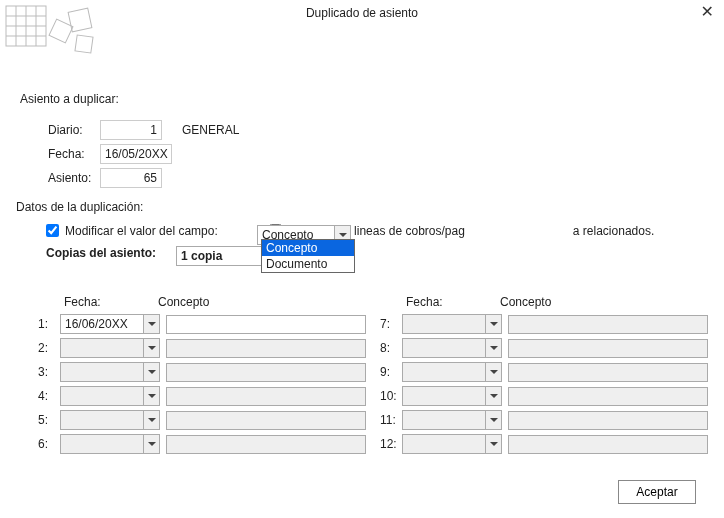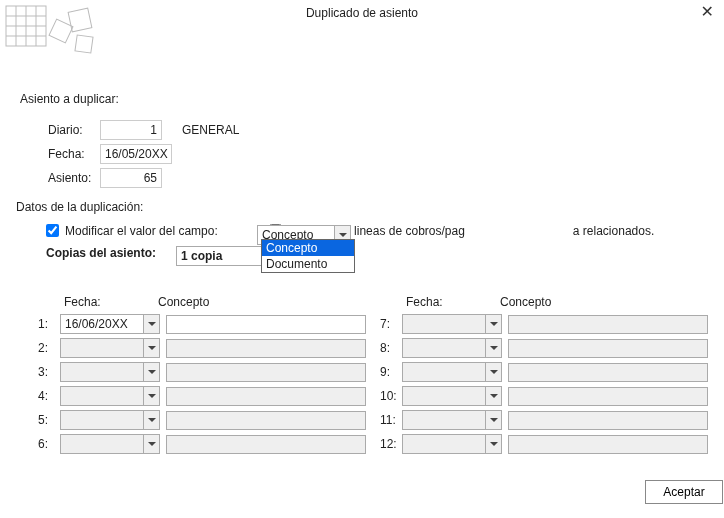--- a/index.html
+++ b/index.html
@@ -75,21 +75,21 @@
   .grow { display:flex; align-items:center; height:24px; }
   .grow .c0 { width:22px; text-align:left; font-size:12px; }
   .cellbox { height:19px; border:1px solid #aaa; background:#efefef; }
   .cellbox.white { background:#fff; }
   .concept { width:200px; margin-left:6px; }
   .concept input {
     width:100%; height:100%; border:none; outline:none;
     background:transparent; font-size:12px; padding:1px 4px;
   }
   .buttons {
-    position:absolute; right:1px; bottom:14px;
+    position:absolute; right:28px; bottom:14px;
     display:flex; 
   }
   .btn {
     min-width:78px; height:24px; border:1px solid #888; background:#fff;
     font-size:12px; cursor:pointer; padding:0 12px;
   }
   .sect1 { position:absolute; left:20px; top:88px; }
   .sect2 { position:absolute; left:16px; top:196px; }
 </style>
 </head>

